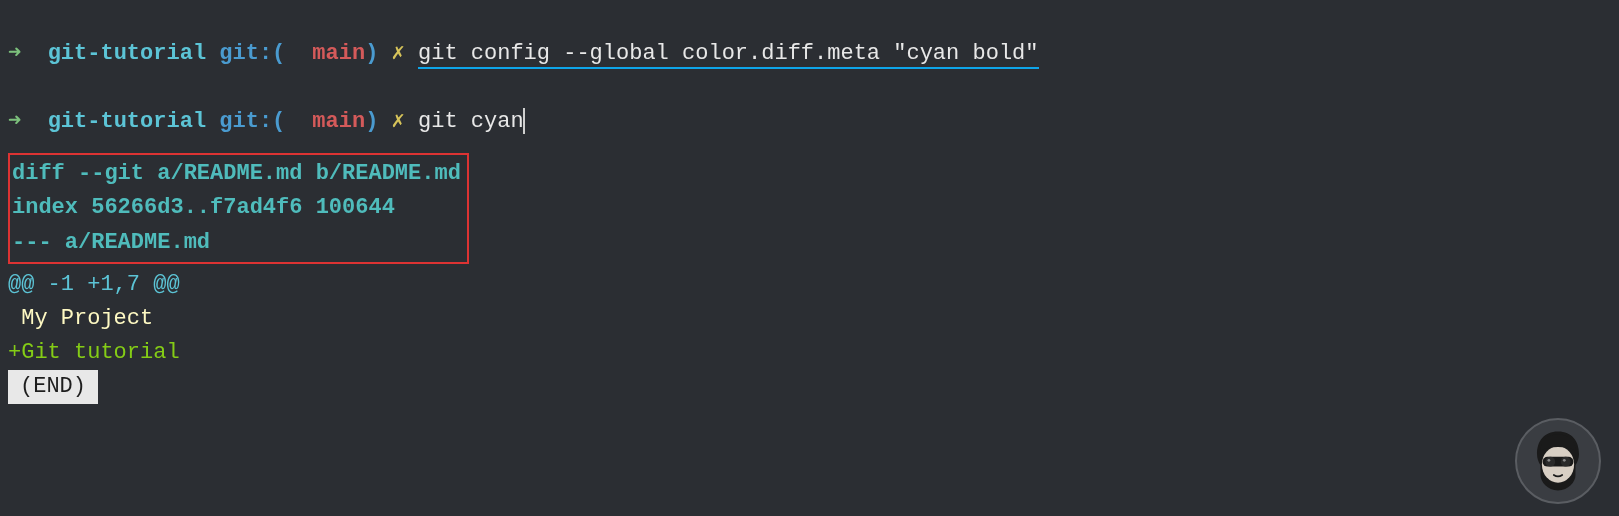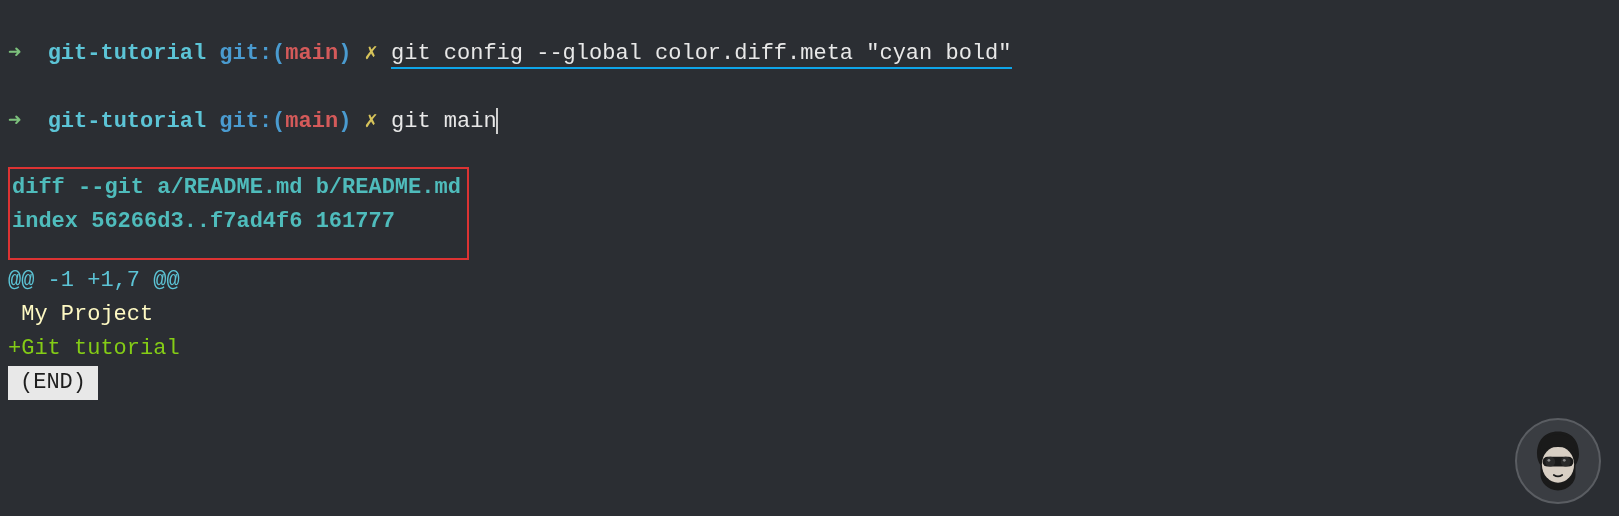--- a/index.html
+++ b/index.html
@@ -12,36 +12,36 @@
     width: 1619px;
     height: 516px;
     overflow: hidden;
     position: relative;
     padding: 3px 8px;
   }
   .line { white-space: pre; }
   .arrow { color: #7cc07c; }
   .dir { color: #5cc4d6; font-weight: bold; }
   .gitlabel { color: #4a9bd0; font-weight: bold; margin-top: 48px; }
-  .branch { color: #d45a5a; font-weight: bold; }
+  .branch { color: #d45a5a; font-weight: bold; margin-left: 27px; }
   .dirty { color: #d6c35a; font-weight: bold; }
   .cmd { color: #e8e8e8; }
   .underline-red { border-bottom: 2px solid #0ea5e9; display: inline-block; line-height: 1.2; }
   .cursor {
     display: inline-block;
     width: 2px; height: 1.2em;
     background: #cfcfcf;
     vertical-align: text-bottom;
     margin-left: -1px;
   }
   .meta-box {
     border: 2px solid #d33;
     display: inline-block;
-    padding: 2px 6px 18px 2px;
-    margin-top: 28px;
+    padding: 2px 6px 2px 2px;
+    margin-top: 14px;
     margin-bottom: 4px;
   }
   .meta { color: #4fbcbc; font-weight: bold; }
   .hunk { color: #5cc4d6; }
   .ctx { color: #fef9c3; }
   .add { color: #84cc16; }
   .end {
     background: #e8e8e8;
     color: #1e1e1e;
     display: inline-block;
@@ -66,27 +66,28 @@
 
 
 
 
 <div class="line">
 <span class="arrow">➜  </span><span class="dir">git-tutorial</span><span class="gitlabel"> git:(</span><span class="branch">main</span><span class="gitlabel">)</span><span class="dirty"> ✗ </span><span class="cmd underline-red">git config --global color.diff.meta "cyan bold"</span>
 </div>
 
 
 <div class="line">
-<span class="arrow">➜  </span><span class="dir">git-tutorial</span><span class="gitlabel"> git:(</span><span class="branch">main</span><span class="gitlabel">)</span><span class="dirty"> ✗ </span><span class="cmd">git main</span><span class="cursor"></span>
+<span class="arrow">➜  </span><span class="dir">git-tutorial</span><span class="gitlabel"> git:(</span><span class="branch">main</span><span class="gitlabel">)</span><span class="dirty"> ✗ </span><span class="cmd">git cyan</span><span class="cursor"></span>
 </div>
 
 
 <div class="meta-box">
   <div class="line meta">diff --git a/README.md b/README.md</div>
-  <div class="line meta">index 56266d3..f7ad4f6 161777</div>
+  <div class="line meta">index 56266d3..f7ad4f6 100644</div>
+  <div class="line meta">--- a/README.md</div>
 </div>
 
 <div class="line hunk">@@ -1 +1,7 @@</div>
 <div class="line ctx"> My Project</div>
 <div class="line add">+Git tutorial</div>
 <div class="line"><span class="end">(END)</span></div>
 
 
 <div class="avatar">
   <svg viewBox="0 0 100 100">

